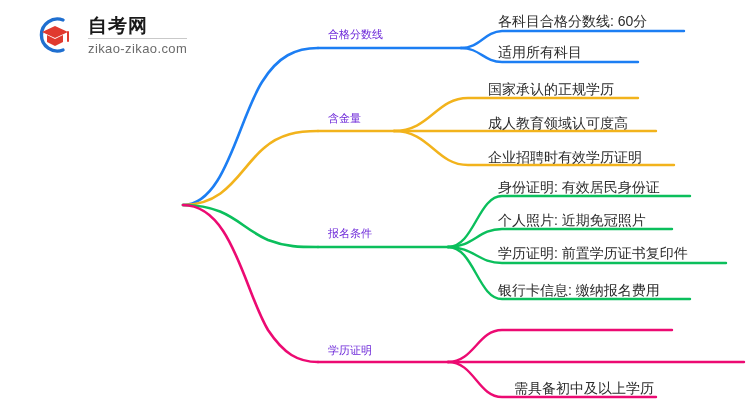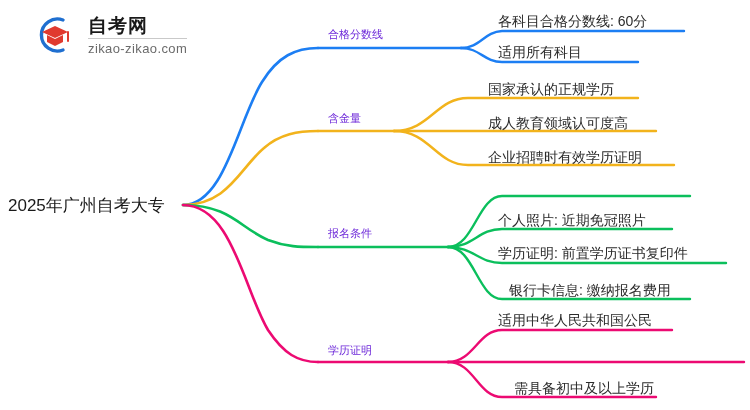--- a/index.html
+++ b/index.html
@@ -124,33 +124,32 @@
         <path d="M17,21 L17,28 L25,32 L33,28 L33,21 L25,25 Z" fill="#e03a2f"></path>
         <path d="M38,18 L38,27" stroke="#e03a2f" stroke-width="2" stroke-linecap="round" fill="none"></path>
       </svg>
     </div>
     <div id="logo-text">
       <div id="logo-cn">自考网</div>
       <div id="logo-url">zikao-zikao.com</div>
     </div>
   </div>
 
-  <div class="node root" style="left:8px; top:197px;">2025年广州自考大专</div>
 
   <div class="node branch" style="left:328px; top:29px;">合格分数线</div>
   <div class="node leaf" style="left:498px; top:14px;">各科目合格分数线: 60分</div>
   <div class="node leaf" style="left:498px; top:45px;">适用所有科目</div>
 
   <div class="node branch" style="left:328px; top:113px;">含金量</div>
   <div class="node leaf" style="left:488px; top:82px;">国家承认的正规学历</div>
   <div class="node leaf" style="left:488px; top:116px;">成人教育领域认可度高</div>
   <div class="node leaf" style="left:488px; top:150px;">企业招聘时有效学历证明</div>
 
   <div class="node branch" style="left:328px; top:228px;">报名条件</div>
+  <div class="node leaf" style="left:498px; top:180px;">身份证明: 有效居民身份证</div>
   <div class="node leaf" style="left:498px; top:246px;">学历证明: 前置学历证书复印件</div>
   <div class="node leaf" style="left:498px; top:213px;">个人照片: 近期免冠照片</div>
-  <div class="node leaf" style="left:498px; top:283px;margin-left:11px;">银行卡信息: 缴纳报名费用</div>
+  <div class="node leaf" style="left:498px; top:283px;">银行卡信息: 缴纳报名费用</div>
 
   <div class="node branch" style="left:328px; top:345px;">学历证明</div>
-  <div class="node leaf" style="left:498px; top:313px;">适用中华人民共和国公民</div>
   <div class="node leaf" style="left:514px; top:381px;">需具备初中及以上学历</div>
 
 </div>
 
 </body></html>

